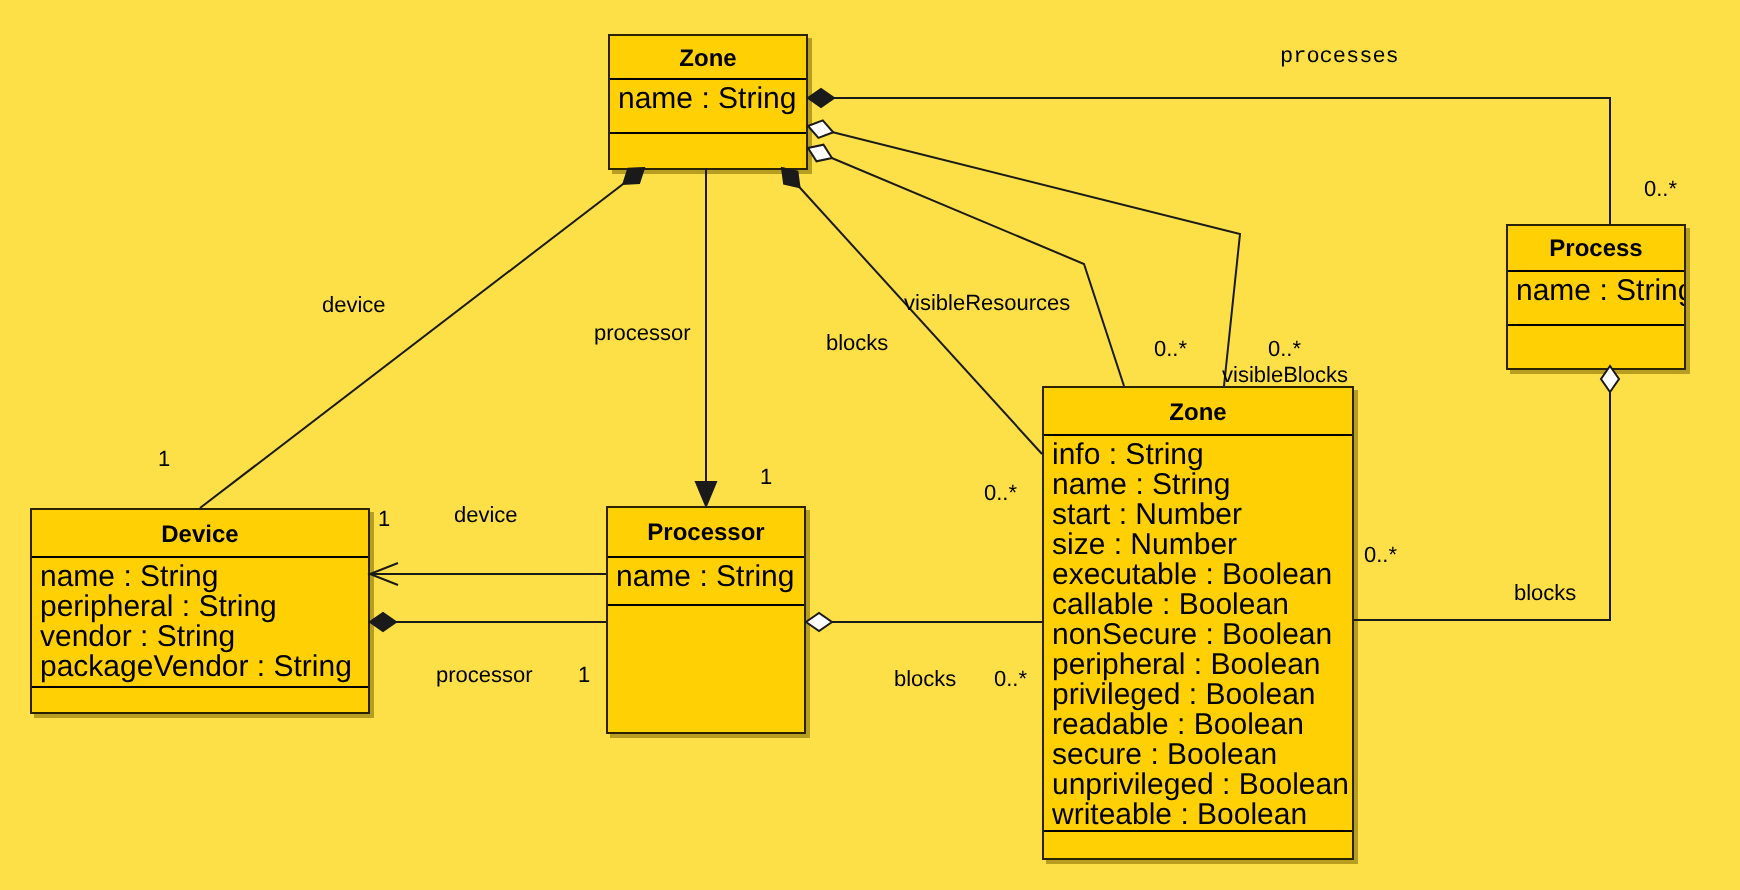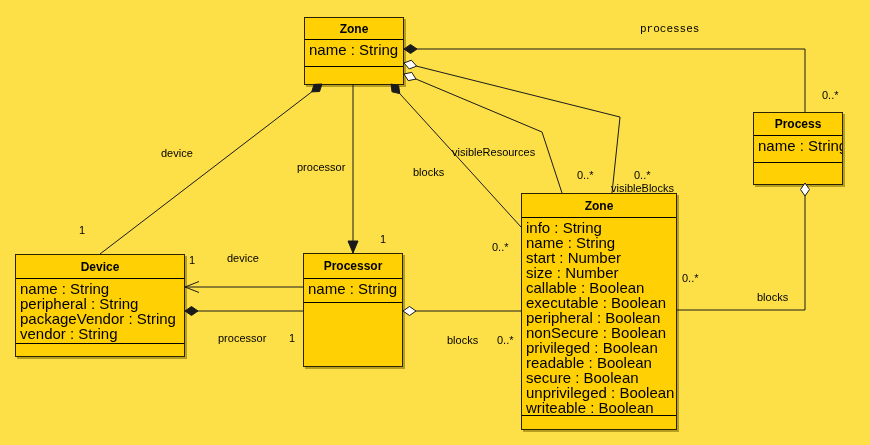--- a/index.html
+++ b/index.html
@@ -77,39 +77,39 @@
       </div>
       <div class="uml-ops" style="height: 21px;"></div>
     </div>
     <div class="uml-class" style="left: 521px; top: 193px; width: 156px; background: rgb(255, 209, 4);">
       <div class="uml-title" style="height: 24px;">Zone</div>
       <div class="uml-attrs" style="height: 198px;">
         <div class="uml-attr">info : String</div>
         <div class="uml-attr">name : String</div>
         <div class="uml-attr">start : Number</div>
         <div class="uml-attr">size : Number</div>
+        <div class="uml-attr">executable : Boolean</div>
         <div class="uml-attr">callable : Boolean</div>
-        <div class="uml-attr">executable : Boolean</div>
+        <div class="uml-attr">nonSecure : Boolean</div>
         <div class="uml-attr">peripheral : Boolean</div>
-        <div class="uml-attr">nonSecure : Boolean</div>
         <div class="uml-attr">privileged : Boolean</div>
         <div class="uml-attr">readable : Boolean</div>
         <div class="uml-attr">secure : Boolean</div>
         <div class="uml-attr">unprivileged : Boolean</div>
         <div class="uml-attr">writeable : Boolean</div>
       </div>
       <div class="uml-ops" style="height: 13px;"></div>
     </div>
     <div class="uml-class" style="left: 15px; top: 254px; width: 170px; background: rgb(255, 209, 4);">
       <div class="uml-title" style="height: 24px;">Device</div>
       <div class="uml-attrs" style="height: 65px;">
         <div class="uml-attr">name : String</div>
         <div class="uml-attr">peripheral : String</div>
+        <div class="uml-attr">vendor : String</div>
         <div class="uml-attr">packageVendor : String</div>
-        <div class="uml-attr">vendor : String</div>
       </div>
       <div class="uml-ops" style="height: 12px;"></div>
     </div>
     <div class="uml-class" style="left: 303px; top: 253px; width: 100px; background: rgb(255, 209, 4);">
       <div class="uml-title" style="height: 25px;">Processor</div>
       <div class="uml-attrs" style="height: 24px;">
         <div class="uml-attr">name : String</div>
       </div>
       <div class="uml-ops" style="height: 63px;"></div>
     </div>

